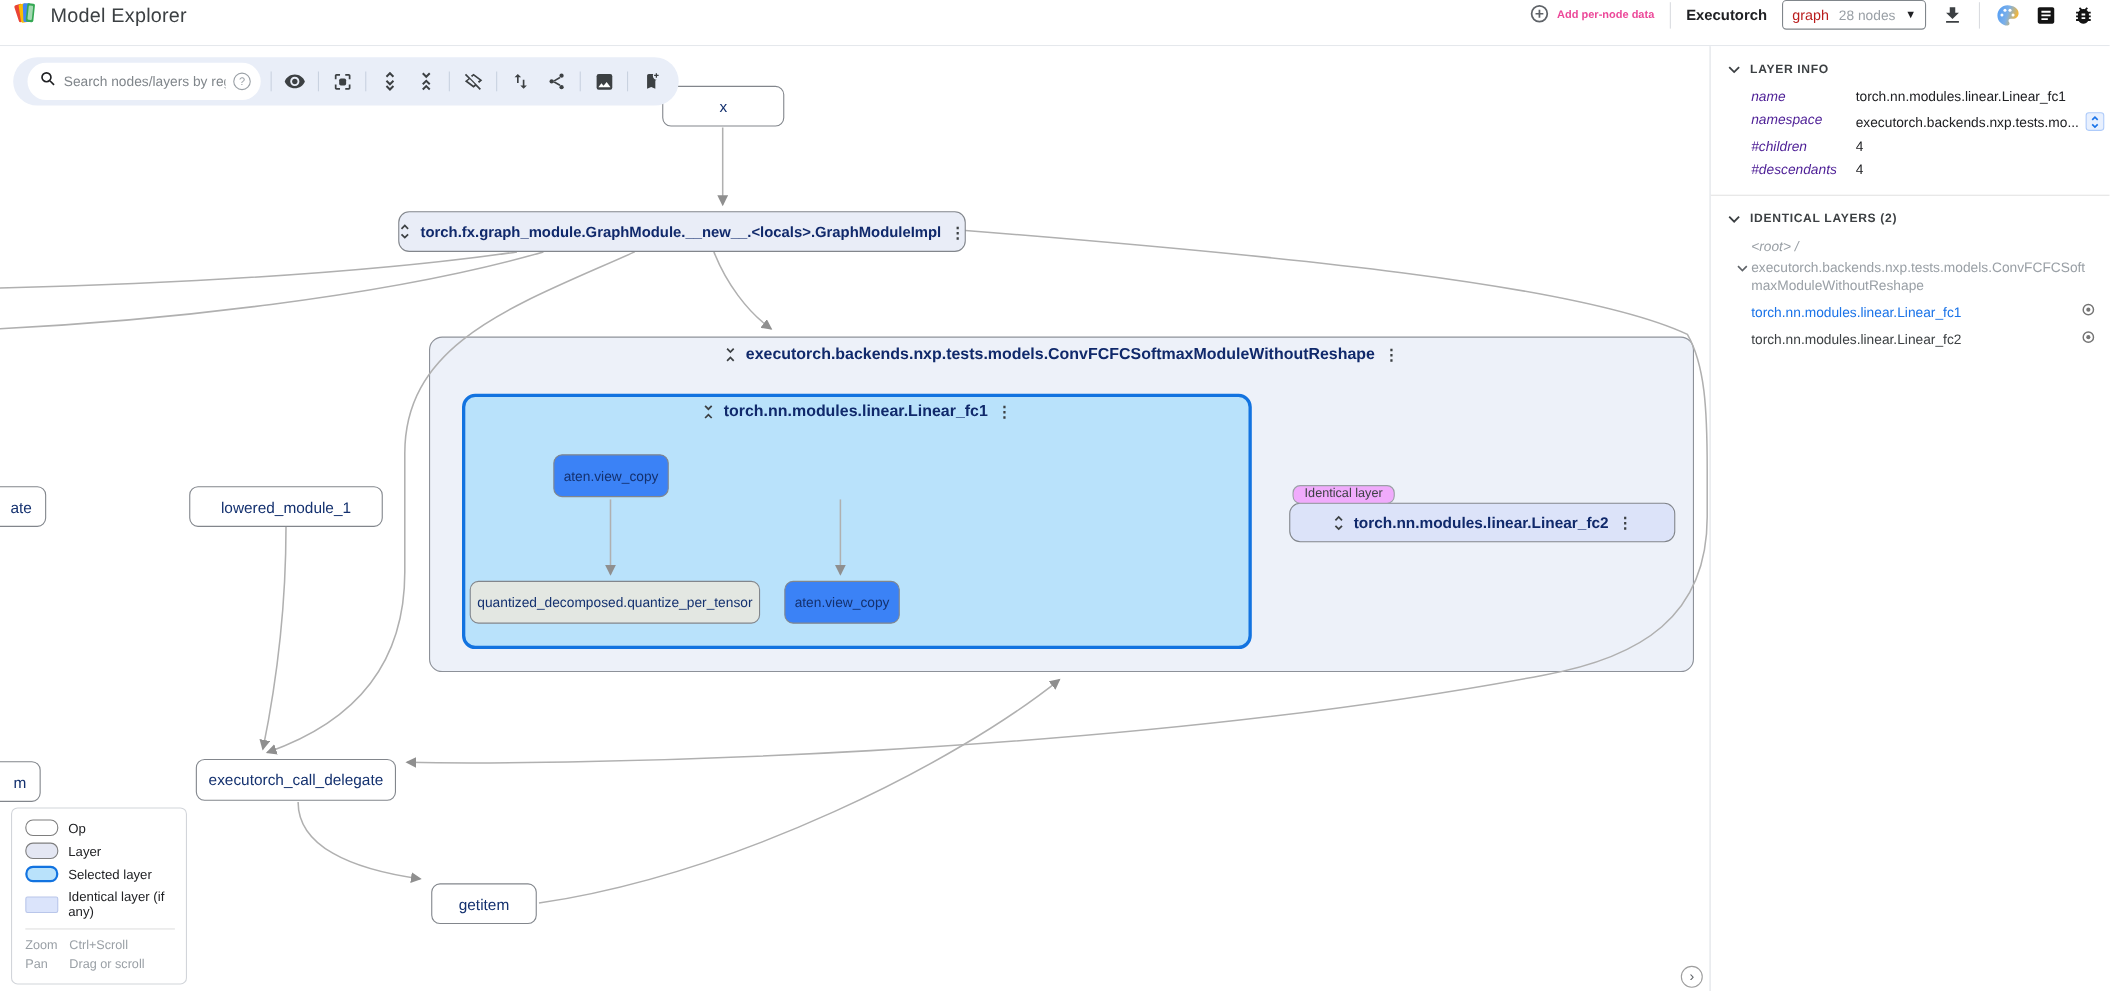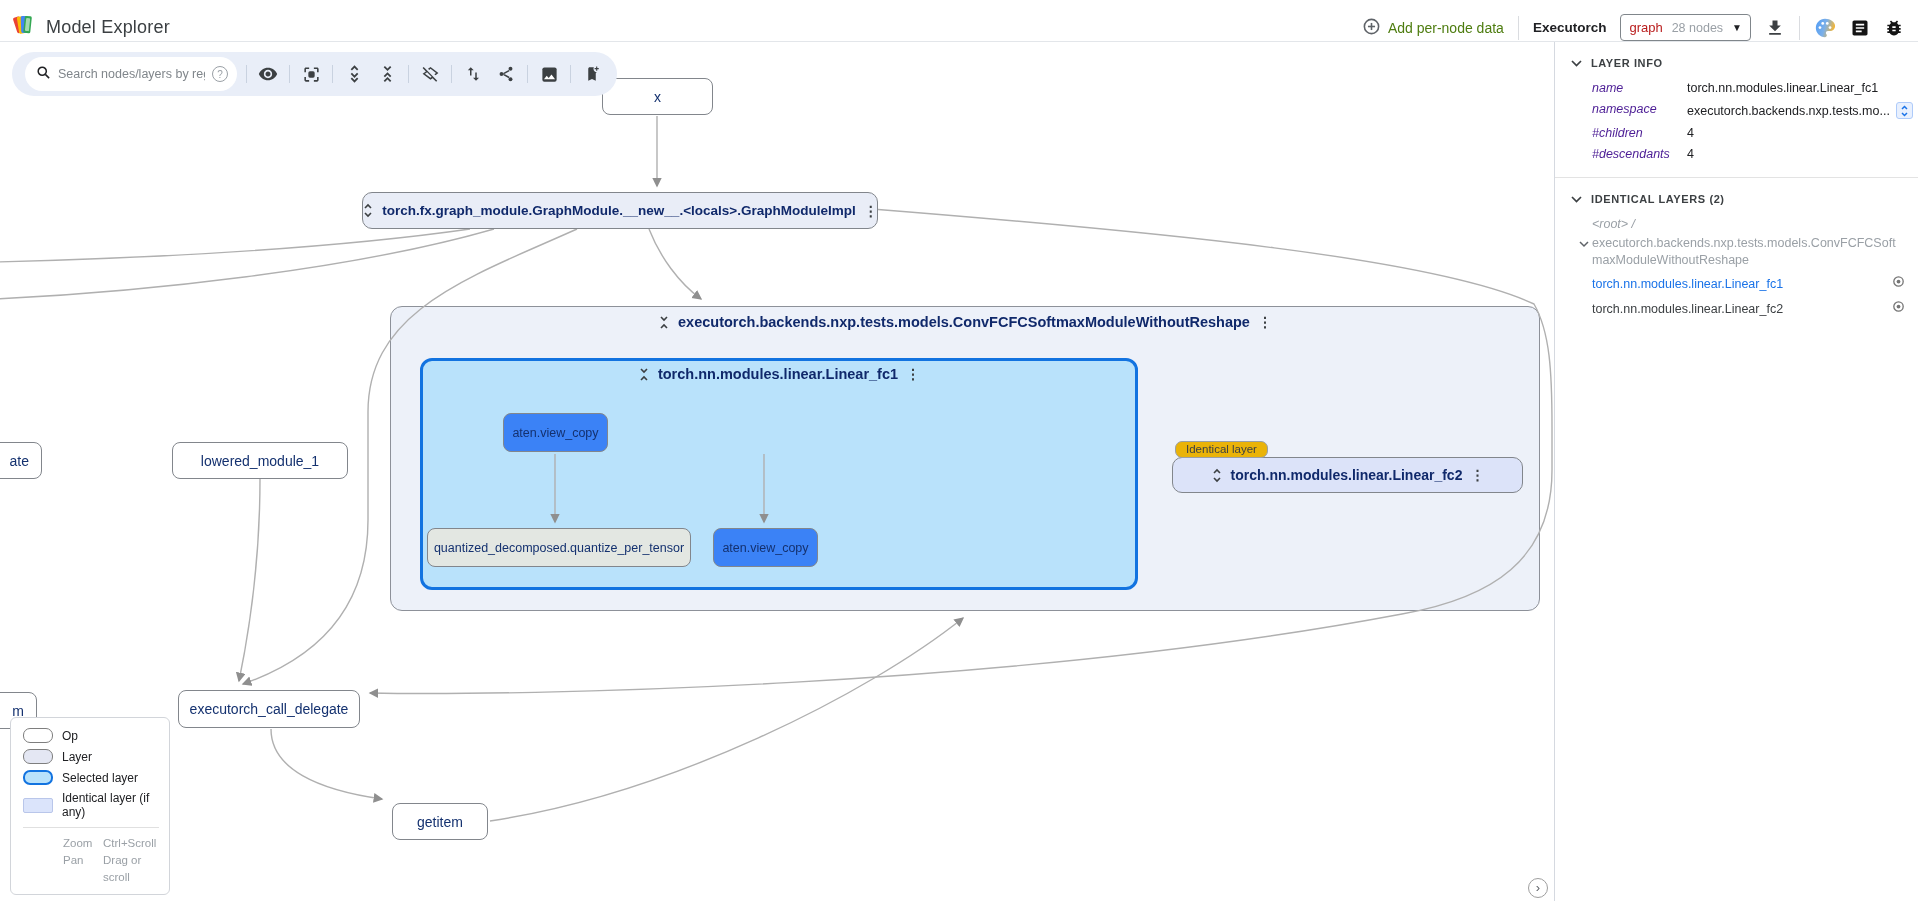--- a/index.html
+++ b/index.html
@@ -1,27 +1,27 @@
 <!DOCTYPE html>
 <html><head>
 <meta charset="utf-8">
 <style>
   * { margin:0; padding:0; box-sizing:border-box; }
   html,body { width:1918px; height:901px; overflow:hidden; background:#fff;
     font-family:"Liberation Sans", sans-serif; }
   .app { width:1918px; height:901px; display:flex; flex-direction:column; }
 
   
-  header { height:42px; flex:0 0 42px; display:flex; align-items:flex-end;
+  header { height:42px; flex:0 0 42px; display:flex; align-items:flex-start;
     justify-content:space-between; padding:0 14px 0 12px; border-bottom:1px solid #e3e6ea; background:#fff; }
   .hleft { display:flex; align-items:center; gap:10px; }
   .app-title { font-size:18px; color:#3c4043; letter-spacing:.2px; }
   .hright { display:flex; align-items:center; gap:14px; }
   .addbtn { display:flex; align-items:center; gap:7px; border:none; background:none;
-    color:#4d7c0f; font-size:14px; cursor:pointer; font-family:inherit; }
+    color:#ec4899; font-size:10px; cursor:pointer; font-family:inherit;font-weight:bold; }
   .vdiv { width:1px; height:24px; background:#dadce0; }
   .model-name { font-size:13.5px; font-weight:bold; color:#202124; }
   .graph-select { display:flex; align-items:center; gap:9px; border:1px solid #80868b;
     border-radius:4px; padding:4px 8px; height:27px; cursor:pointer; background:#fff; }
   .graph-select .sel { font-size:13px; color:#b91c1c; }
   .graph-select .cnt { font-size:12.5px; color:#9aa0a6; }
   .caret { font-size:10px; color:#202124; }
   .iconbtn { border:none; background:none; cursor:pointer; display:flex; align-items:center; padding:0; }
 
   
@@ -55,36 +55,36 @@
   .layerbox { position:absolute; border:1px solid #8d9199; border-radius:12px; background:#edf1f9; }
   .layerbox.selected { background:#b9e2fb; border:3px solid #1273e0; }
   .layerhead { position:absolute; left:0; right:0; top:8px; display:flex; align-items:center;
     justify-content:center; gap:8px; color:#10296b; font-weight:bold; z-index:4; }
   .collapsed-layer { position:absolute; display:flex; align-items:center; justify-content:center;
     gap:8px; background:#e9edf7; border:1.2px solid #82868c; border-radius:10px; color:#10296b;
     font-weight:bold; white-space:nowrap; z-index:4; cursor:pointer; }
   .collapsed-layer.identical { background:#dce3f9; }
   .dots { color:#3c4043; font-weight:bold; font-size:14px; cursor:pointer; line-height:1; }
   .foldicon { display:flex; cursor:pointer; }
-  .idtag { position:absolute; left:1175px; top:399px; z-index:5; background:#eab308;
+  .idtag { position:absolute; left:1175px; top:399px; z-index:5; background:#f0abfc;
     border:1px solid #9aa0a6; border-radius:7px; padding:1px 10px 2px; font-size:11.5px; color:#3c4043; }
   .clipped { border-radius:8px; justify-content:flex-end; padding-right:12px; }
 
   
   .legend { position:absolute; left:10px; bottom:6px; width:160px; z-index:10; background:#fff;
     border:1px solid #d2d5da; border-radius:6px; padding:10px 10px 8px 12px; }
   .legrow { display:flex; align-items:center; gap:9px; margin-bottom:6px; }
   .sw { width:30px; height:15px; border-radius:7px; flex:0 0 30px; }
   .sw-op { background:#fff; border:1.2px solid #7e7e7e; }
   .sw-layer { background:#e4e7f3; border:1.2px solid #7e7e7e; }
   .sw-sel { background:#b9e2fb; border:2px solid #1273e0; }
   .sw-ident { background:#dbe4fb; border:1px solid #b9c6ea; border-radius:2px; }
   .legrow span { font-size:12px; color:#202124; }
   .leghr { border:none; border-top:1px solid #e0e0e0; margin:8px 0 7px; }
-  .hintrow { display:grid; grid-template-columns:40px auto; font-size:11.5px; color:#9aa0a6; line-height:17px;margin-left:40px; }
+  .hintrow { display:grid; grid-template-columns:40px auto; font-size:11.5px; color:#9aa0a6; line-height:17px; }
 
   .navchev { position:absolute; right:6px; bottom:3px; width:20px; height:20px; border-radius:50%;
     border:1px solid #9e9e9e; background:#fff; color:#5f6368; font-size:13px; line-height:17px;
     text-align:center; cursor:pointer; z-index:10; }
 
   
   .sect-head { display:flex; align-items:center; gap:9px; padding:15px 16px 11px; cursor:pointer; }
   .sect-head span { font-size:11px; font-weight:bold; letter-spacing:.6px; color:#3c4043; }
   .kv { padding:1px 14px 16px 37px; display:grid; grid-template-columns:95px 1fr; row-gap:7px;
     font-size:12.5px; }

